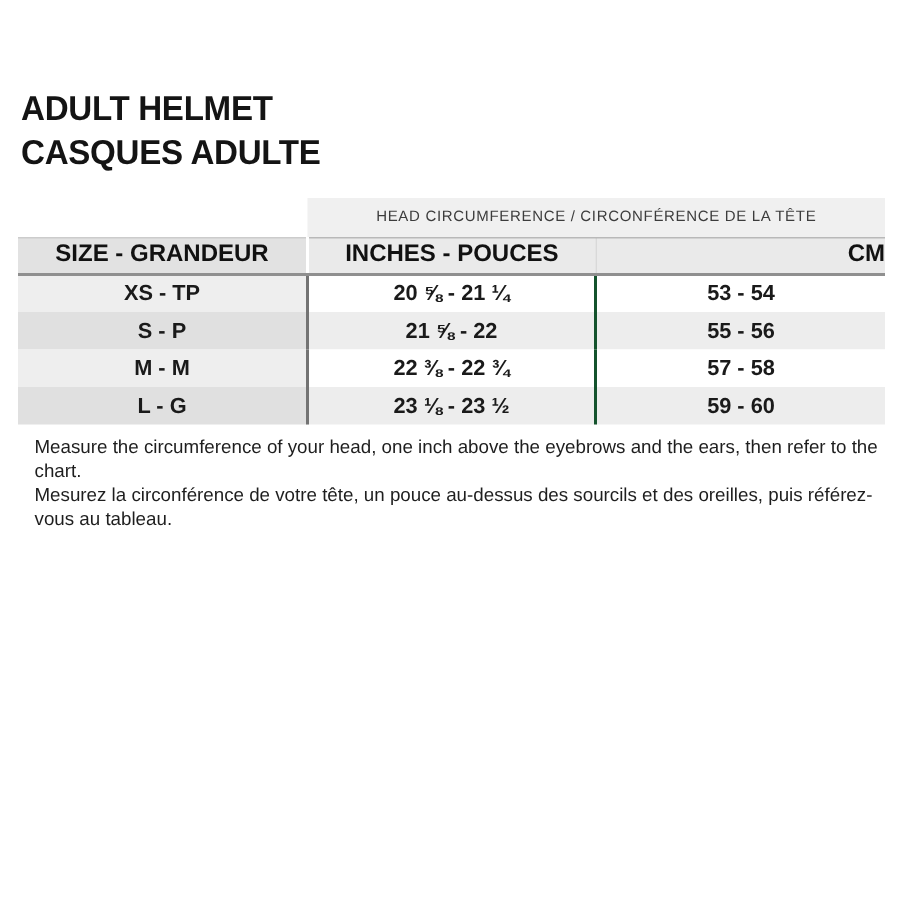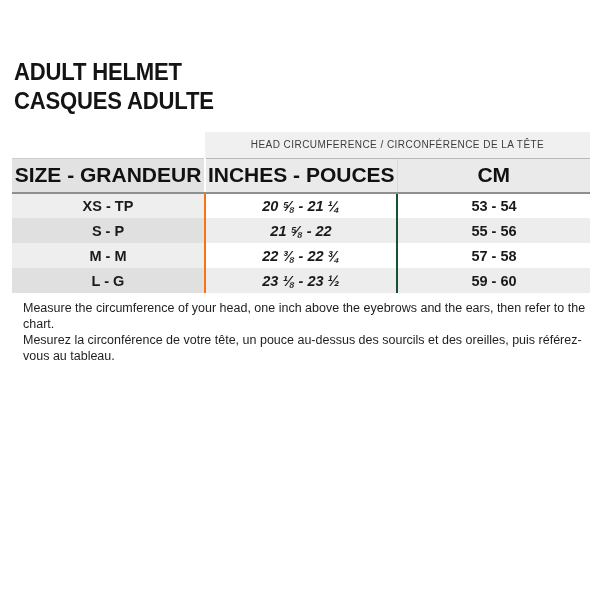--- a/index.html
+++ b/index.html
@@ -20,29 +20,29 @@
   col.c1 { width:193px; } col.c2 { width:192px; } col.c3 { width:193px; }
 
   td, th { text-align:center; vertical-align:middle; padding:0; }
 
   .banner-spacer { background:#ffffff; border:none; height:26px; }
   .banner-cell {
     background:#f0f0f0; height:26px; border-bottom:1px solid #b9b9b9;
     font-size:10px; font-weight:normal; letter-spacing:0.45px; color:#3c3c3c;
   }
 
-  .header-row th { height:35px; font-size:21px; font-weight:bold; color:#111;
+  .header-row th { height:25px; font-size:16px; font-weight:bold; color:#111;
                    border-bottom:2px solid #8f8f8f; }
   .size-h   { background:#e2e2e2; border-top:1px solid #cccccc; }
   .inches-h { background:#eaeaea; border-left:2px solid #ffffff; }
-  .cm-h     { background:#eaeaea; border-left:1px solid #d9d9d9; }
+  .cm-h     { background:#eaeaea; border-left:1px solid #d9d9d9;text-align:right; }
 
   .data-row td { height:25px; font-size:14.5px; font-weight:bold; color:#1a1a1a; }
   .data-row .size-cell   { background:#eeeeee; }
-  .data-row .inches-cell { background:#ffffff; border-left:2px solid #f97316;font-style:italic; }
+  .data-row .inches-cell { background:#ffffff; border-left:2px solid #737373; }
   .data-row .cm-cell     { background:#ffffff; border-left:2px solid #14532d; }
   .data-row.alt .size-cell   { background:#e0e0e0; }
   .data-row.alt .inches-cell { background:#ededed;text-align:center; }
   .data-row.alt .cm-cell     { background:#ededed; }
   .data-row.last td { border-bottom:2px solid #9a9a9a; }
 
   .footer { margin:7px 14px 0 11px; }
   .footer-line { font-size:12.5px; line-height:16px; color:#1e1e1e;margin-left:12px; }
 </style>
 </head>

